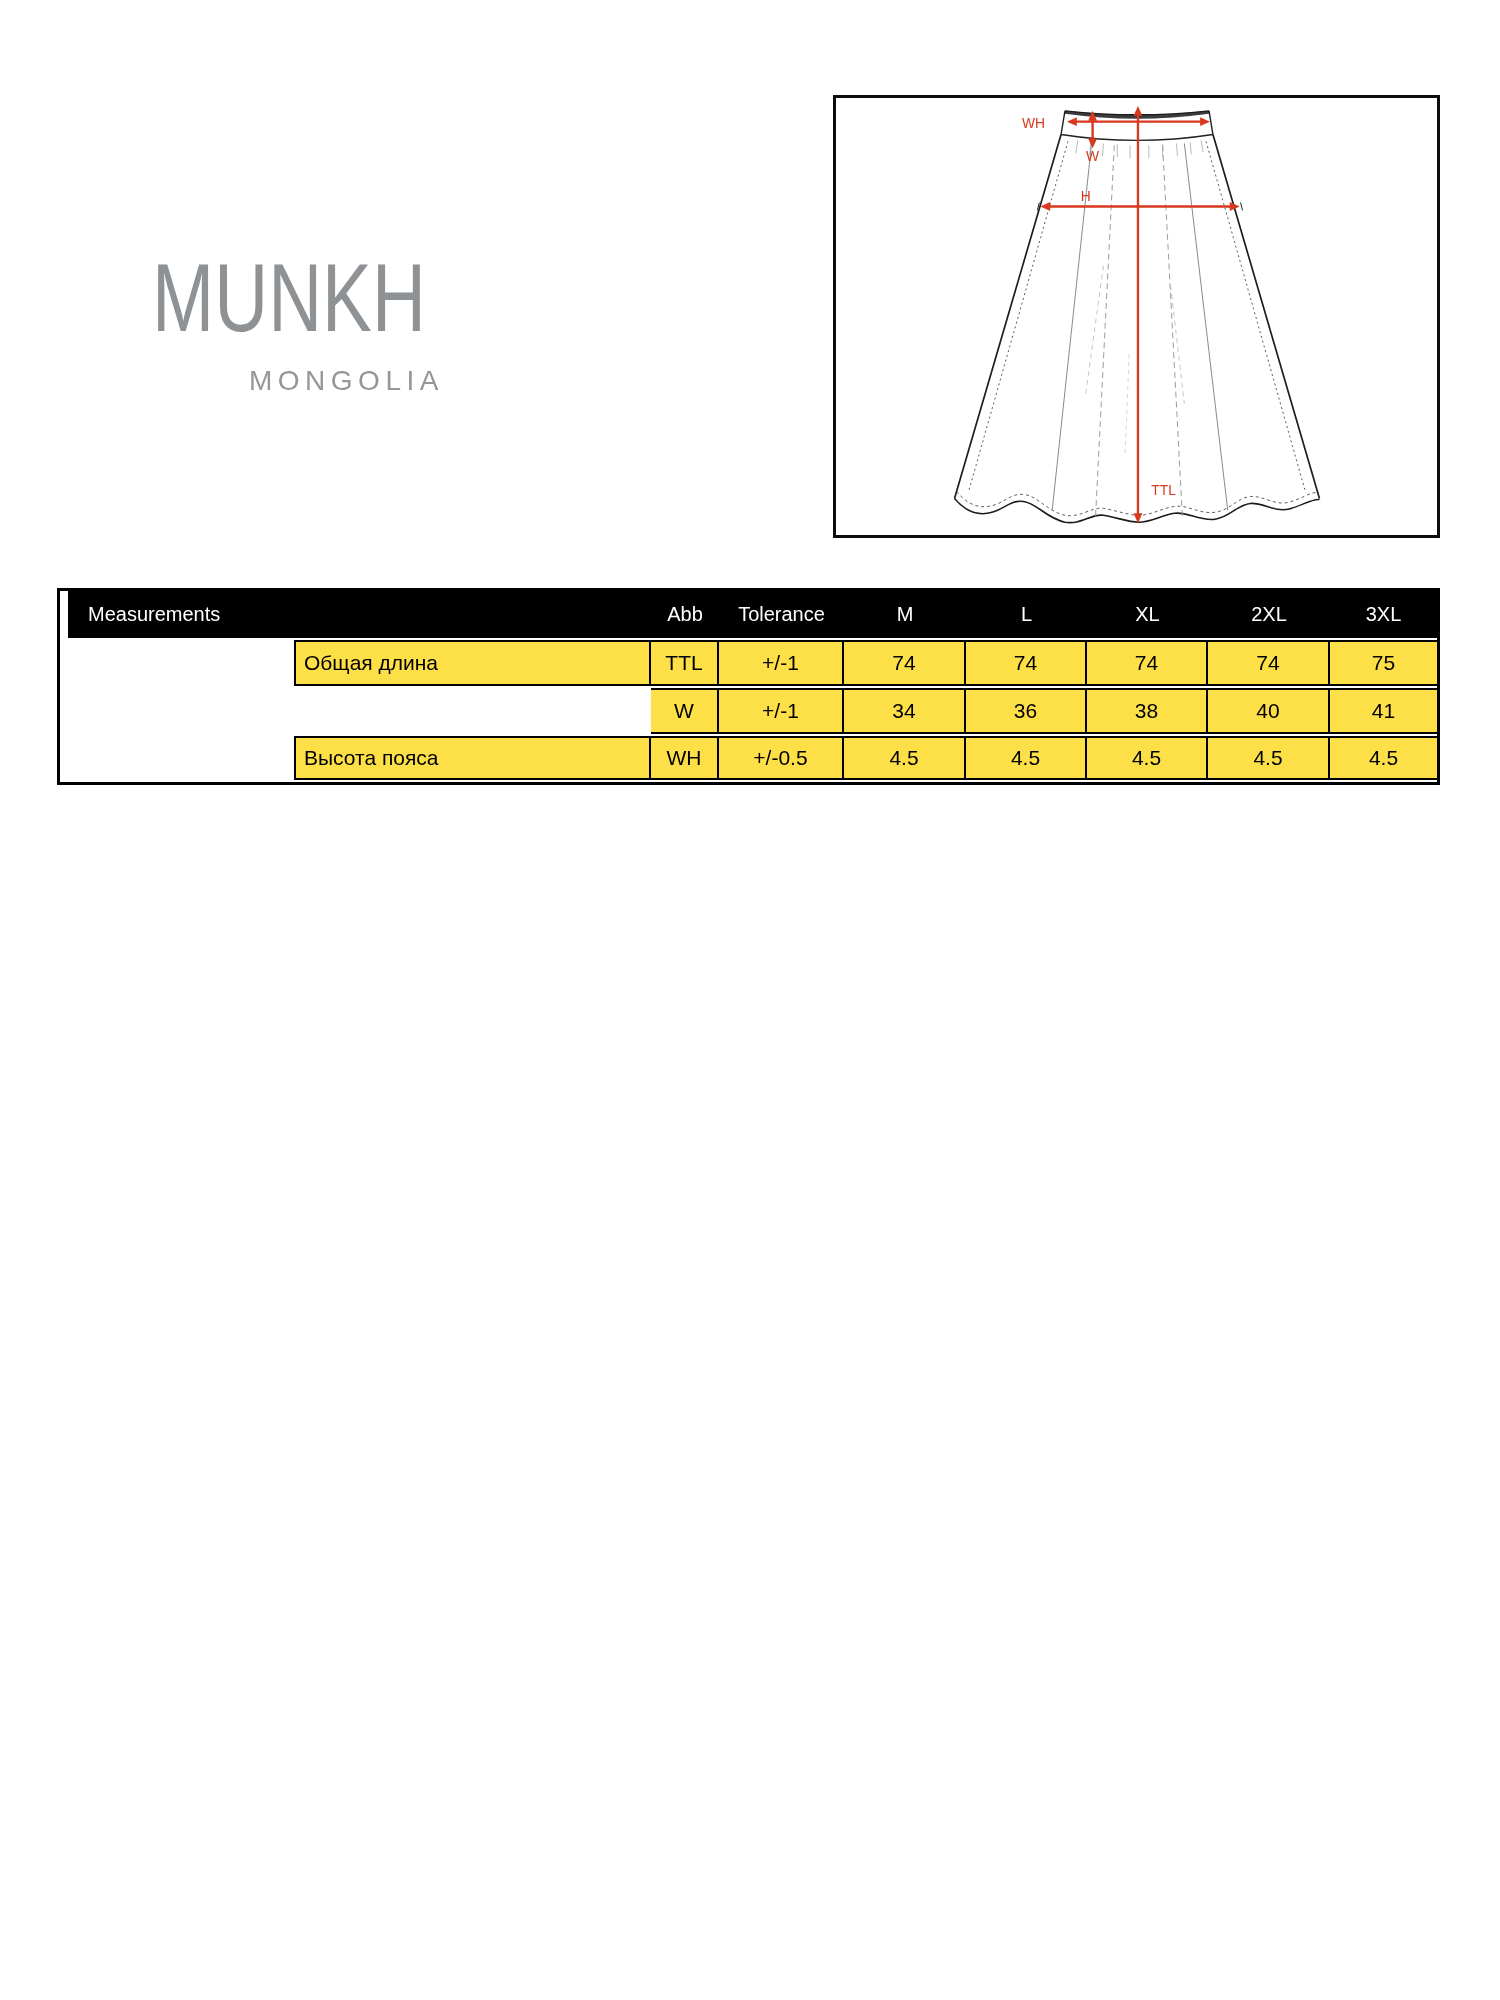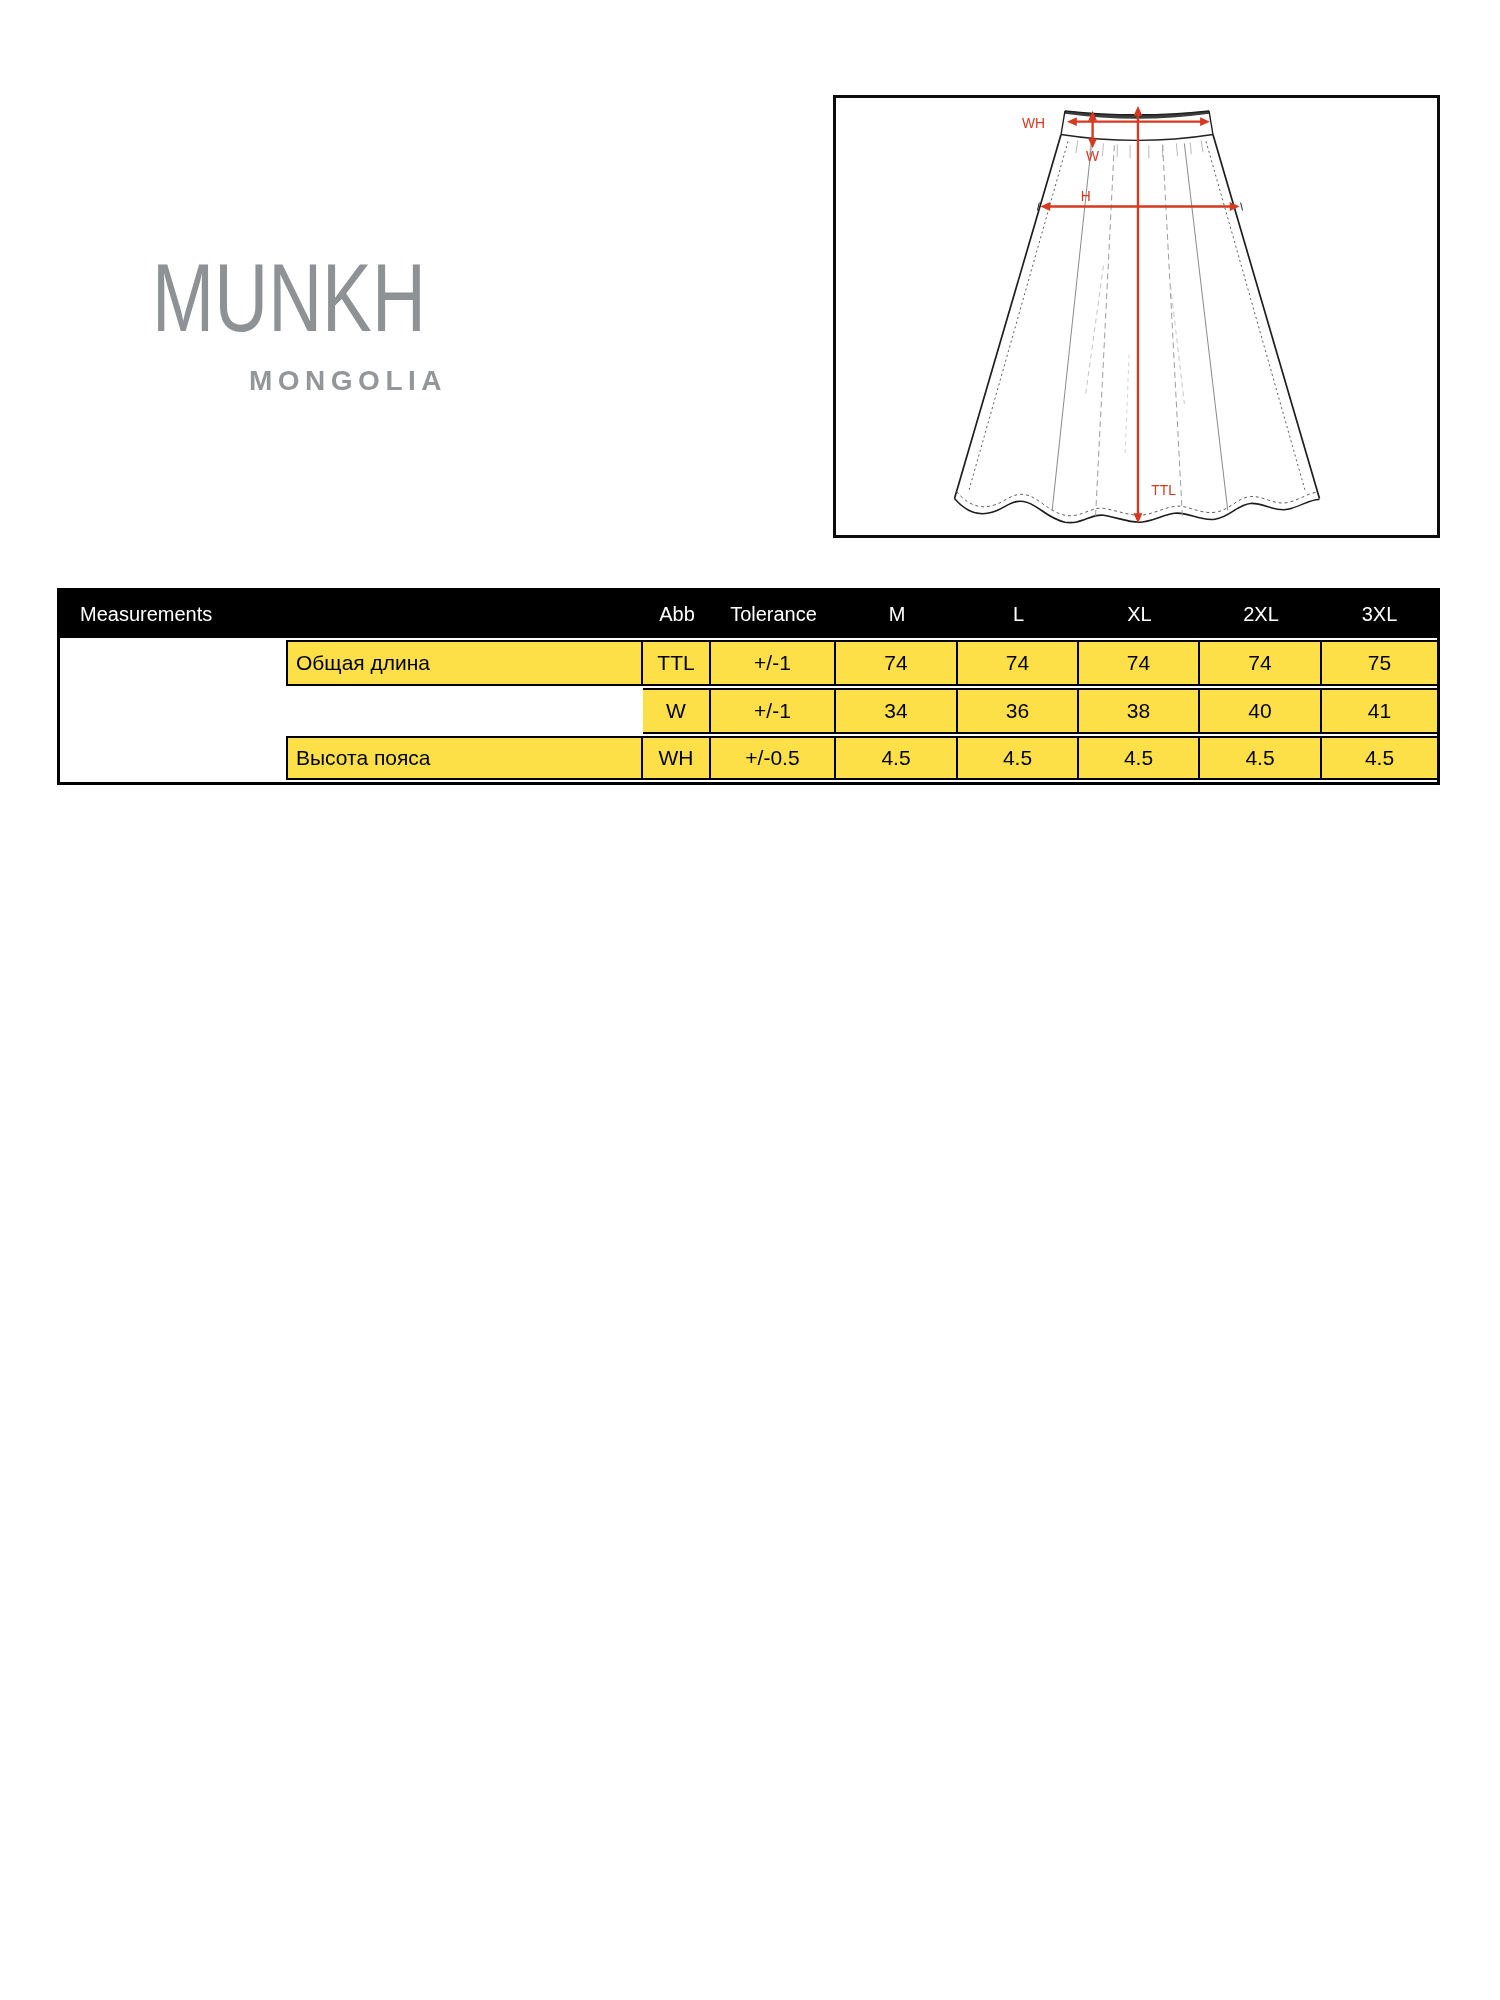--- a/index.html
+++ b/index.html
@@ -9,36 +9,37 @@
   }
   
   .logo{position:absolute;left:140px;top:249px;width:420px;margin-left:12px;}
   .logo-main{
     font-size:97px;line-height:1;color:#8f9294;letter-spacing:0px;
     transform:scaleX(0.77);transform-origin:left top;white-space:nowrap;
     font-weight:400;
   }
   .logo-sub{
     position:absolute;left:97px;top:116px;font-size:28px;color:#949799;
-    letter-spacing:5.5px;white-space:nowrap;font-weight:700;
+    letter-spacing:5.5px;white-space:nowrap;font-weight:400;
   }
   
   .diagram-box{
     position:absolute;left:833px;top:95px;width:607px;height:443px;
     border:3px solid #0c0c0c;box-sizing:border-box;background:#fff;
   }
   .diagram-box svg{display:block;width:100%;height:100%;}
   .meas-label{font-family:"Liberation Sans",sans-serif;font-size:14px;}
   
   .size-table{
     position:absolute;left:57px;top:588px;width:1383px;box-sizing:border-box;
     border:3px solid #000;background:#fff;
     display:grid;
     grid-template-columns:226px 357px 68px 125px 122px 121px 121px 122px 1fr;
     grid-template-rows:47px 48px 48px 48px;
+    padding-left:8px;
   }
   .th{
     grid-row:1;background:#000;color:#fff;font-size:20px;
     display:flex;align-items:center;justify-content:center;
   }
   .th-measurements{grid-column:1/3;justify-content:flex-start;padding-left:20px;}
   .th.c3{grid-column:3}.th.c4{grid-column:4}.th.c5{grid-column:5}
   .th.c6{grid-column:6}.th.c7{grid-column:7}.th.c8{grid-column:8}.th.c9{grid-column:9}
   .td{
     border:2px solid #000;border-left:none;margin-top:2px;background:#fde047;

